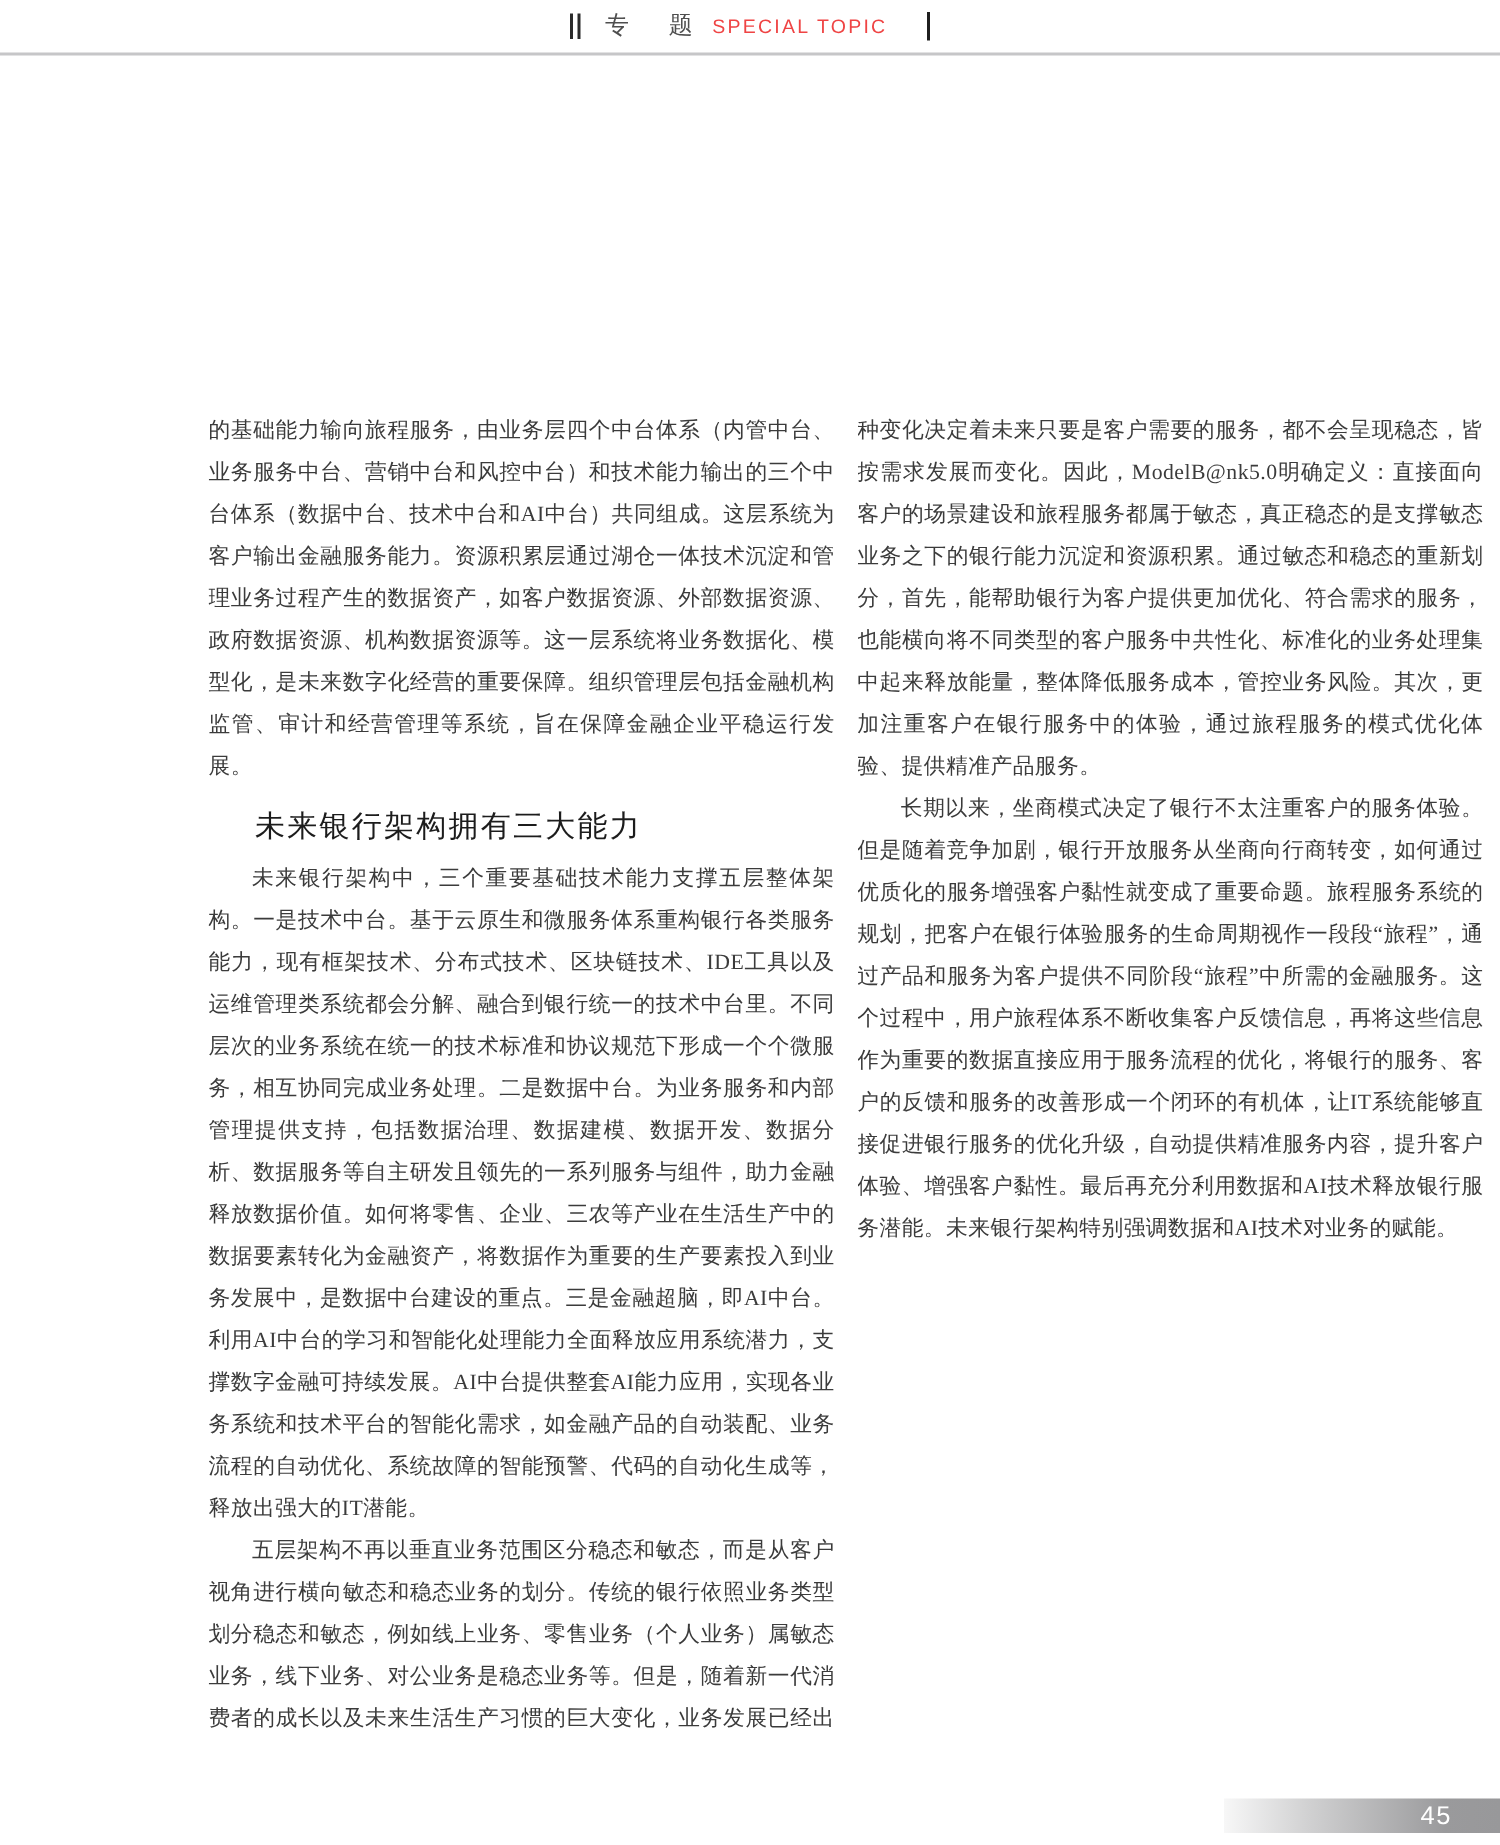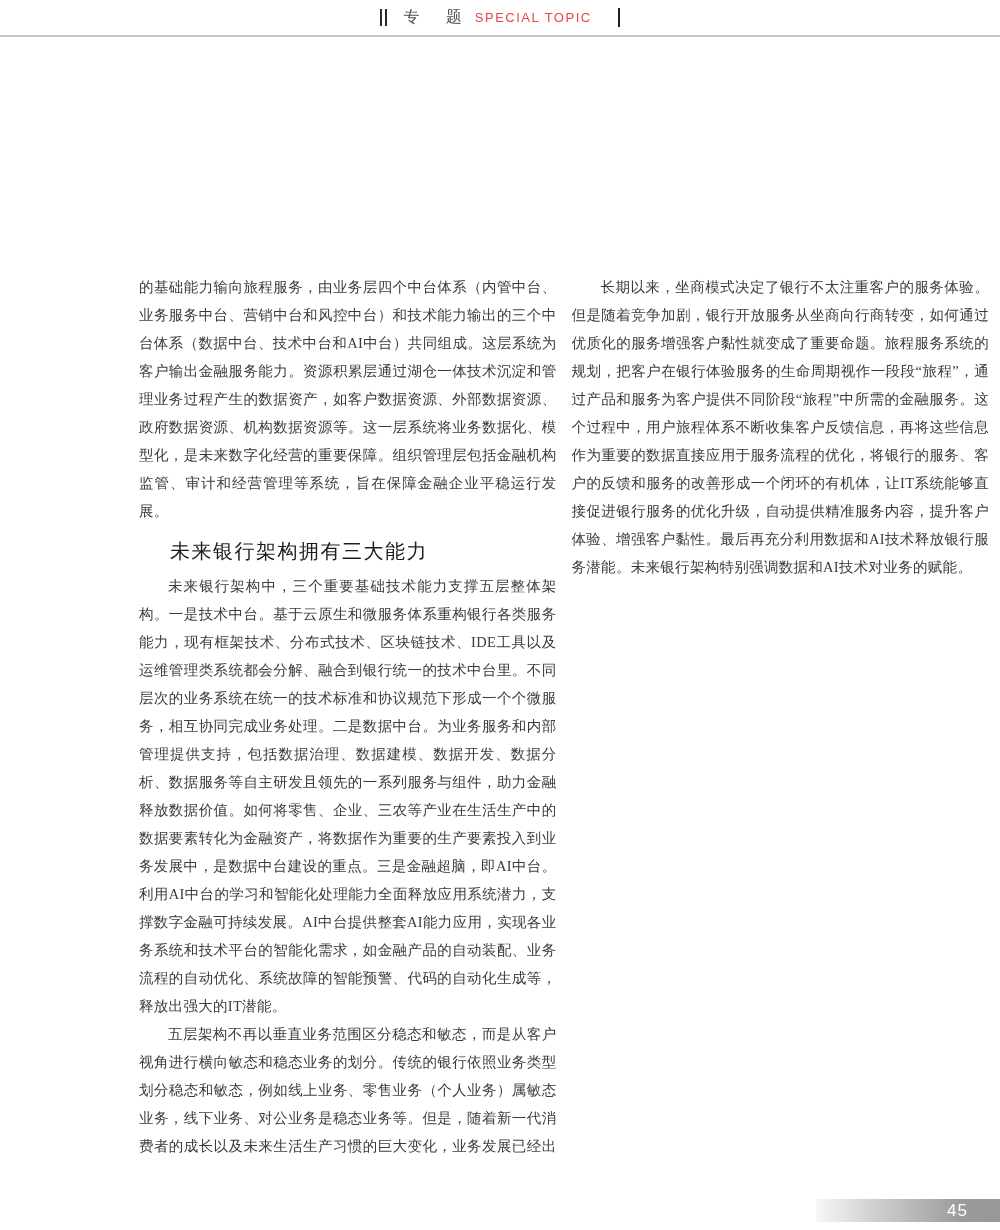--- a/index.html
+++ b/index.html
@@ -140,19 +140,20 @@
 </div>
 
 <div class="content">
   <div class="col">
       <p class="para">的基础能力输向旅程服务，由业务层四个中台体系（内管中台、业务服务中台、营销中台和风控中台）和技术能力输出的三个中台体系（数据中台、技术中台和AI中台）共同组成。这层系统为客户输出金融服务能力。资源积累层通过湖仓一体技术沉淀和管理业务过程产生的数据资产，如客户数据资源、外部数据资源、政府数据资源、机构数据资源等。这一层系统将业务数据化、模型化，是未来数字化经营的重要保障。组织管理层包括金融机构监管、审计和经营管理等系统，旨在保障金融企业平稳运行发展。</p>
       <h2 class="sec-heading">未来银行架构拥有三大能力</h2>
       <p class="para indent">未来银行架构中，三个重要基础技术能力支撑五层整体架构。一是技术中台。基于云原生和微服务体系重构银行各类服务能力，现有框架技术、分布式技术、区块链技术、IDE工具以及运维管理类系统都会分解、融合到银行统一的技术中台里。不同层次的业务系统在统一的技术标准和协议规范下形成一个个微服务，相互协同完成业务处理。二是数据中台。为业务服务和内部管理提供支持，包括数据治理、数据建模、数据开发、数据分析、数据服务等自主研发且领先的一系列服务与组件，助力金融释放数据价值。如何将零售、企业、三农等产业在生活生产中的数据要素转化为金融资产，将数据作为重要的生产要素投入到业务发展中，是数据中台建设的重点。三是金融超脑，即AI中台。利用AI中台的学习和智能化处理能力全面释放应用系统潜力，支撑数字金融可持续发展。AI中台提供整套AI能力应用，实现各业务系统和技术平台的智能化需求，如金融产品的自动装配、业务流程的自动优化、系统故障的智能预警、代码的自动化生成等，释放出强大的IT潜能。</p>
       <p class="para indent">五层架构不再以垂直业务范围区分稳态和敏态，而是从客户视角进行横向敏态和稳态业务的划分。传统的银行依照业务类型划分稳态和敏态，例如线上业务、零售业务（个人业务）属敏态业务，线下业务、对公业务是稳态业务等。但是，随着新一代消费者的成长以及未来生活生产习惯的巨大变化，业务发展已经出现线上线下业务融合、个人公司业务联动和相互借鉴的趋势。这</p>
     </div>
   <div class="col">
+      <p class="para">种变化决定着未来只要是客户需要的服务，都不会呈现稳态，皆按需求发展而变化。因此，ModelB@nk5.0明确定义：直接面向客户的场景建设和旅程服务都属于敏态，真正稳态的是支撑敏态业务之下的银行能力沉淀和资源积累。通过敏态和稳态的重新划分，首先，能帮助银行为客户提供更加优化、符合需求的服务，也能横向将不同类型的客户服务中共性化、标准化的业务处理集中起来释放能量，整体降低服务成本，管控业务风险。其次，更加注重客户在银行服务中的体验，通过旅程服务的模式优化体验、提供精准产品服务。</p>
       <p class="para indent">长期以来，坐商模式决定了银行不太注重客户的服务体验。但是随着竞争加剧，银行开放服务从坐商向行商转变，如何通过优质化的服务增强客户黏性就变成了重要命题。旅程服务系统的规划，把客户在银行体验服务的生命周期视作一段段“旅程”，通过产品和服务为客户提供不同阶段“旅程”中所需的金融服务。这个过程中，用户旅程体系不断收集客户反馈信息，再将这些信息作为重要的数据直接应用于服务流程的优化，将银行的服务、客户的反馈和服务的改善形成一个闭环的有机体，让IT系统能够直接促进银行服务的优化升级，自动提供精准服务内容，提升客户体验、增强客户黏性。最后再充分利用数据和AI技术释放银行服务潜能。未来银行架构特别强调数据和AI技术对业务的赋能。</p>
     </div>
 </div>
 
 <div class="footer-bar">
   <span class="page-num">45</span>
 </div>
 
 </body></html>

